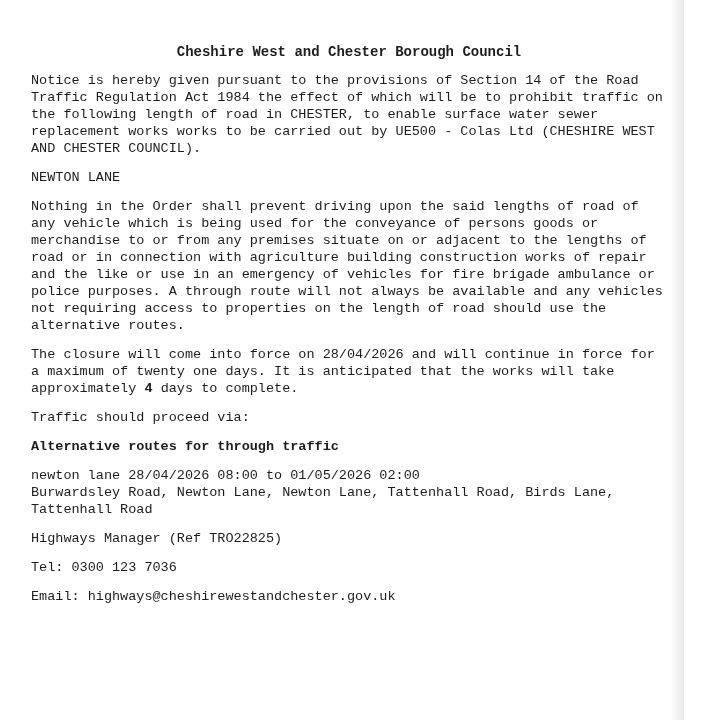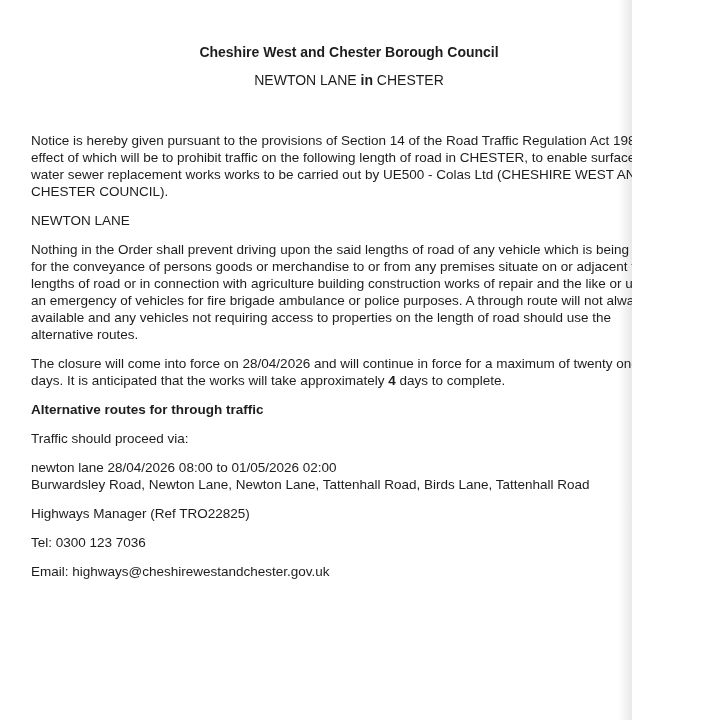--- a/index.html
+++ b/index.html
@@ -2,25 +2,25 @@
 <html><head>
 <meta charset="utf-8">
 <style>
   html, body {
     margin: 0;
     padding: 0;
     background: #ffffff;
   }
   .page {
     position: relative;
-    width: 632px;
+    width: 684px;
     height: 720px;
     background: #ffffff;
     overflow: hidden;
-    font-family: Liberation Sans, sans-serif;
+    font-family: Liberation Mono, monospace;
     color: #1d1d1d;
   }
   .edge-shadow {
     position: absolute;
     top: 0;
     right: 0;
     width: 14px;
     height: 100%;
     background: linear-gradient(to right, rgba(0,0,0,0), rgba(0,0,0,0.09));
     pointer-events: none;
@@ -55,33 +55,32 @@
 </head>
 <body>
 
 <div class="page">
   <div class="edge-shadow"></div>
 
   <div class="content">
 
     <div class="heading">Cheshire West and Chester Borough Council</div>
 
-    <div class="subheading"><span>NEWTON LANE </span><span class="bold">in</span><span> CHESTER</span></div>
 
     <p class="para">Notice is hereby given pursuant to the provisions of Section 14 of the Road Traffic Regulation Act 1984 the effect of which will be to prohibit traffic on the following length of road in CHESTER, to enable surface water sewer replacement works works to be carried out by UE500 - Colas Ltd (CHESHIRE WEST AND CHESTER COUNCIL).</p>
 
     <p class="para">NEWTON LANE</p>
 
     <p class="para">Nothing in the Order shall prevent driving upon the said lengths of road of any vehicle which is being used for the conveyance of persons goods or merchandise to or from any premises situate on or adjacent to the lengths of road or in connection with agriculture building construction works of repair and the like or use in an emergency of vehicles for fire brigade ambulance or police purposes. A through route will not always be available and any vehicles not requiring access to properties on the length of road should use the alternative routes.</p>
 
     <p class="para"><span>The closure will come into force on 28/04/2026 and will continue in force for a maximum of twenty one days. It is anticipated that the works will take approximately </span><span class="bold">4</span><span> days to complete.</span></p>
 
+    <p class="para">Traffic should proceed via:</p>
+
     <p class="para bold">Alternative routes for through traffic</p>
-
-    <p class="para">Traffic should proceed via:</p>
 
     <p class="para">
       <span class="block">newton lane 28/04/2026 08:00 to 01/05/2026 02:00</span>
       <span class="block">Burwardsley Road, Newton Lane, Newton Lane, Tattenhall Road, Birds Lane, Tattenhall Road</span>
     </p>
 
     <p class="para">Highways Manager (Ref TRO22825)</p>
 
 
     <p class="para">Tel: 0300 123 7036</p>

